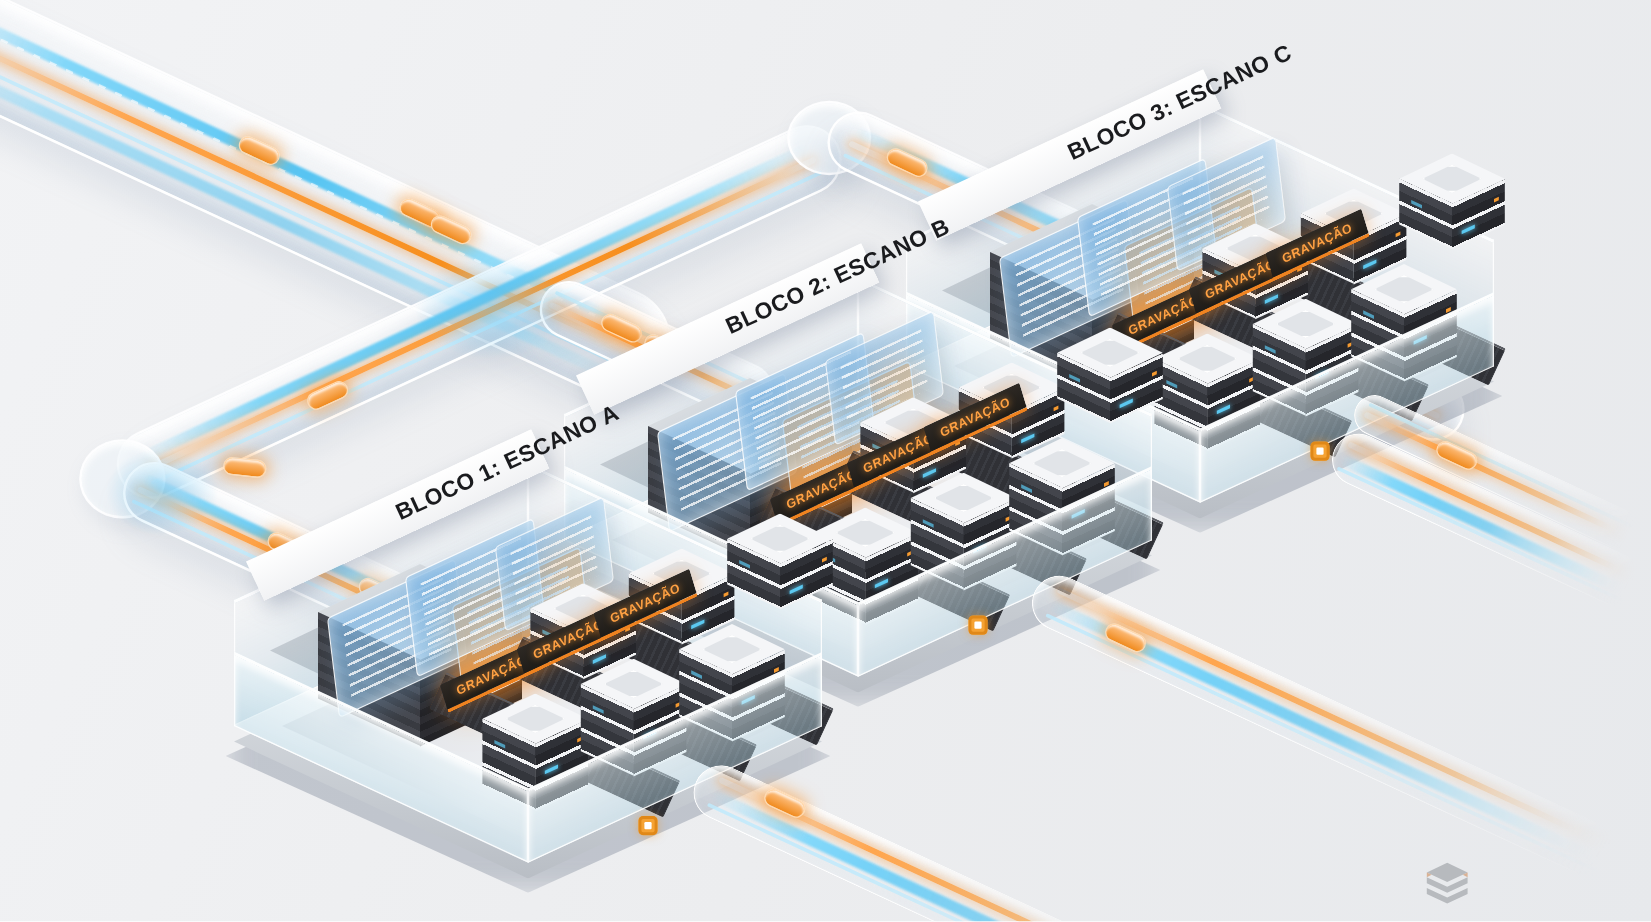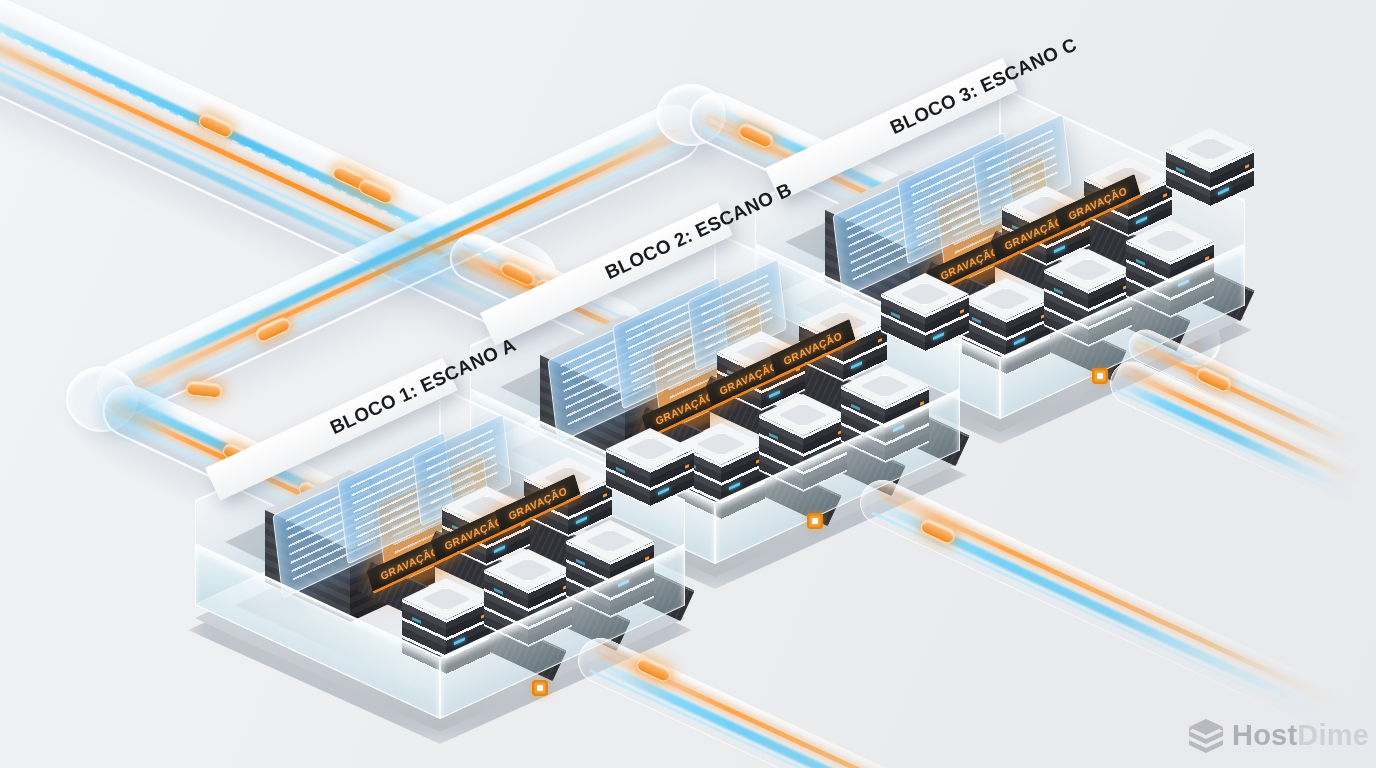--- a/index.html
+++ b/index.html
@@ -340,16 +340,15 @@
   <div class="packet" style="left:636px;top:662px;transform:rotate(24.9deg);"></div>
 
   <div id="logo">
     <svg width="40" height="38" viewBox="0 0 40 36" style="position:absolute;left:0;top:4px;">
       <polygon points="20,0 37,8 20,16 3,8" fill="#b7babe"></polygon>
       <polygon points="3,12 20,20 37,12 37,17 20,25 3,17" fill="#b7babe"></polygon>
       <polygon points="3,21 20,29 37,21 37,26 20,34 3,26" fill="#b7babe"></polygon>
       <polygon points="3,8 3,12 7,10" fill="#d9b296"></polygon>
       <polygon points="37,8 37,12 33,10" fill="#d9b296"></polygon>
     </svg>
-    <div class="txt"><span class="t1">Host</span><span class="t2">Dime</span></div>
   </div>
 
 </div>
 
 </body></html>

